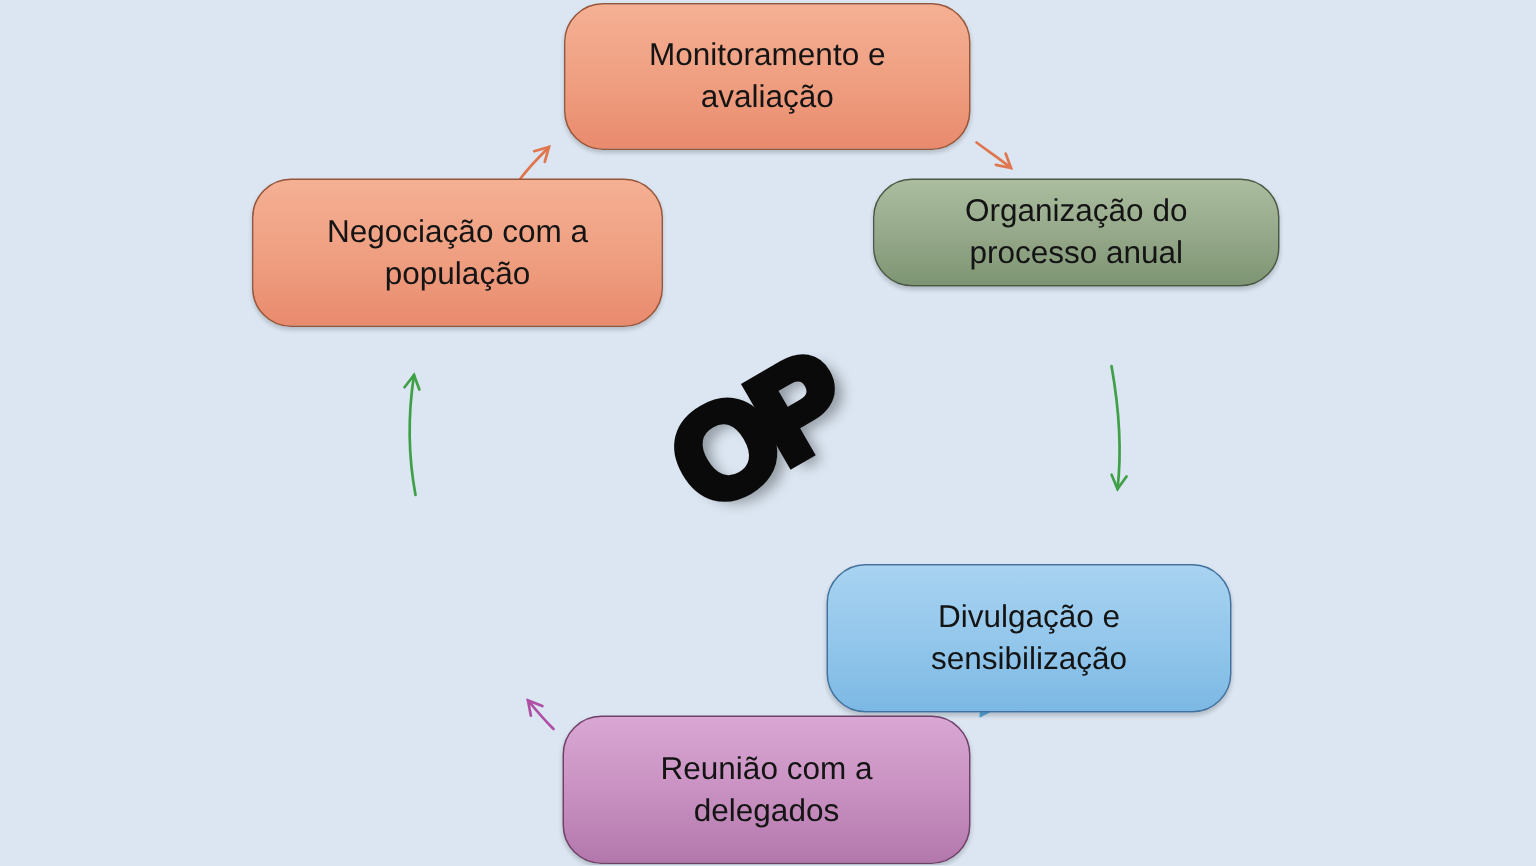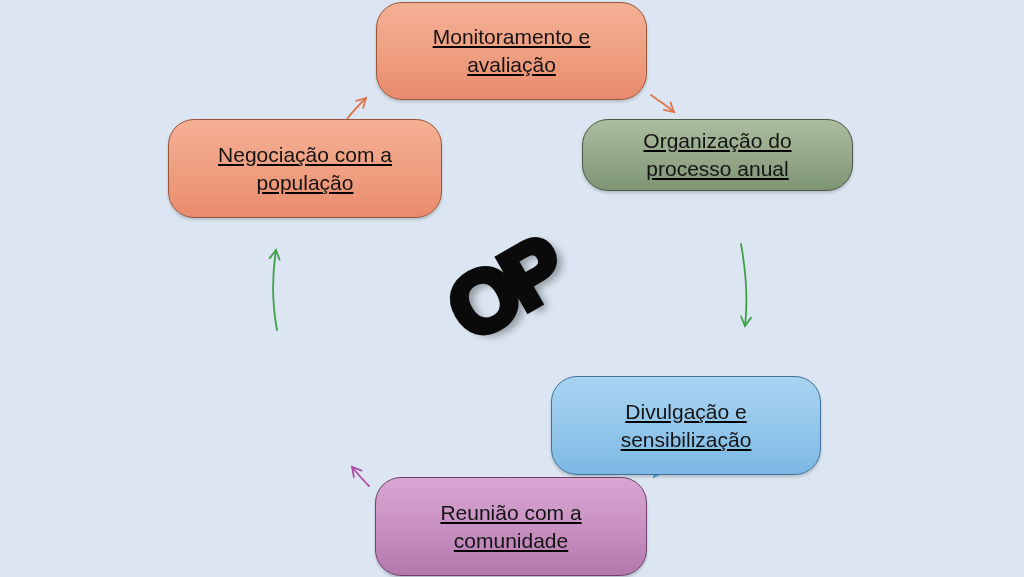--- a/index.html
+++ b/index.html
@@ -24,21 +24,20 @@
     pointer-events: none;
   }
   .node {
     position: absolute;
     display: flex;
     align-items: center;
     justify-content: center;
     border-radius: 26px;
     box-shadow: 0 2px 3px rgba(0,0,0,0.18);
     box-sizing: border-box;
-    text-decoration: underline;
   }
   .node-label {
     display: block;
     max-width: 205px;
     text-align: center;
     font-size: 21px;
     line-height: 1.32;
     color: #141414;
   }
   
@@ -120,21 +119,21 @@
 
   <div class="node n-sage pos-organizacao">
     <span class="node-label">Organização do processo anual</span>
   </div>
 
   <div class="node n-blue pos-divulgacao">
     <span class="node-label">Divulgação e sensibilização</span>
   </div>
 
   <div class="node n-purple pos-reuniao">
-    <span class="node-label">Reunião com a comunidade</span>
+    <span class="node-label">Reunião com a delegados</span>
   </div>
 
 
   <div class="node n-salmon pos-negociacao">
     <span class="node-label">Negociação com a população</span>
   </div>
 
   <div class="center-word">OP</div>
 
 </div>

